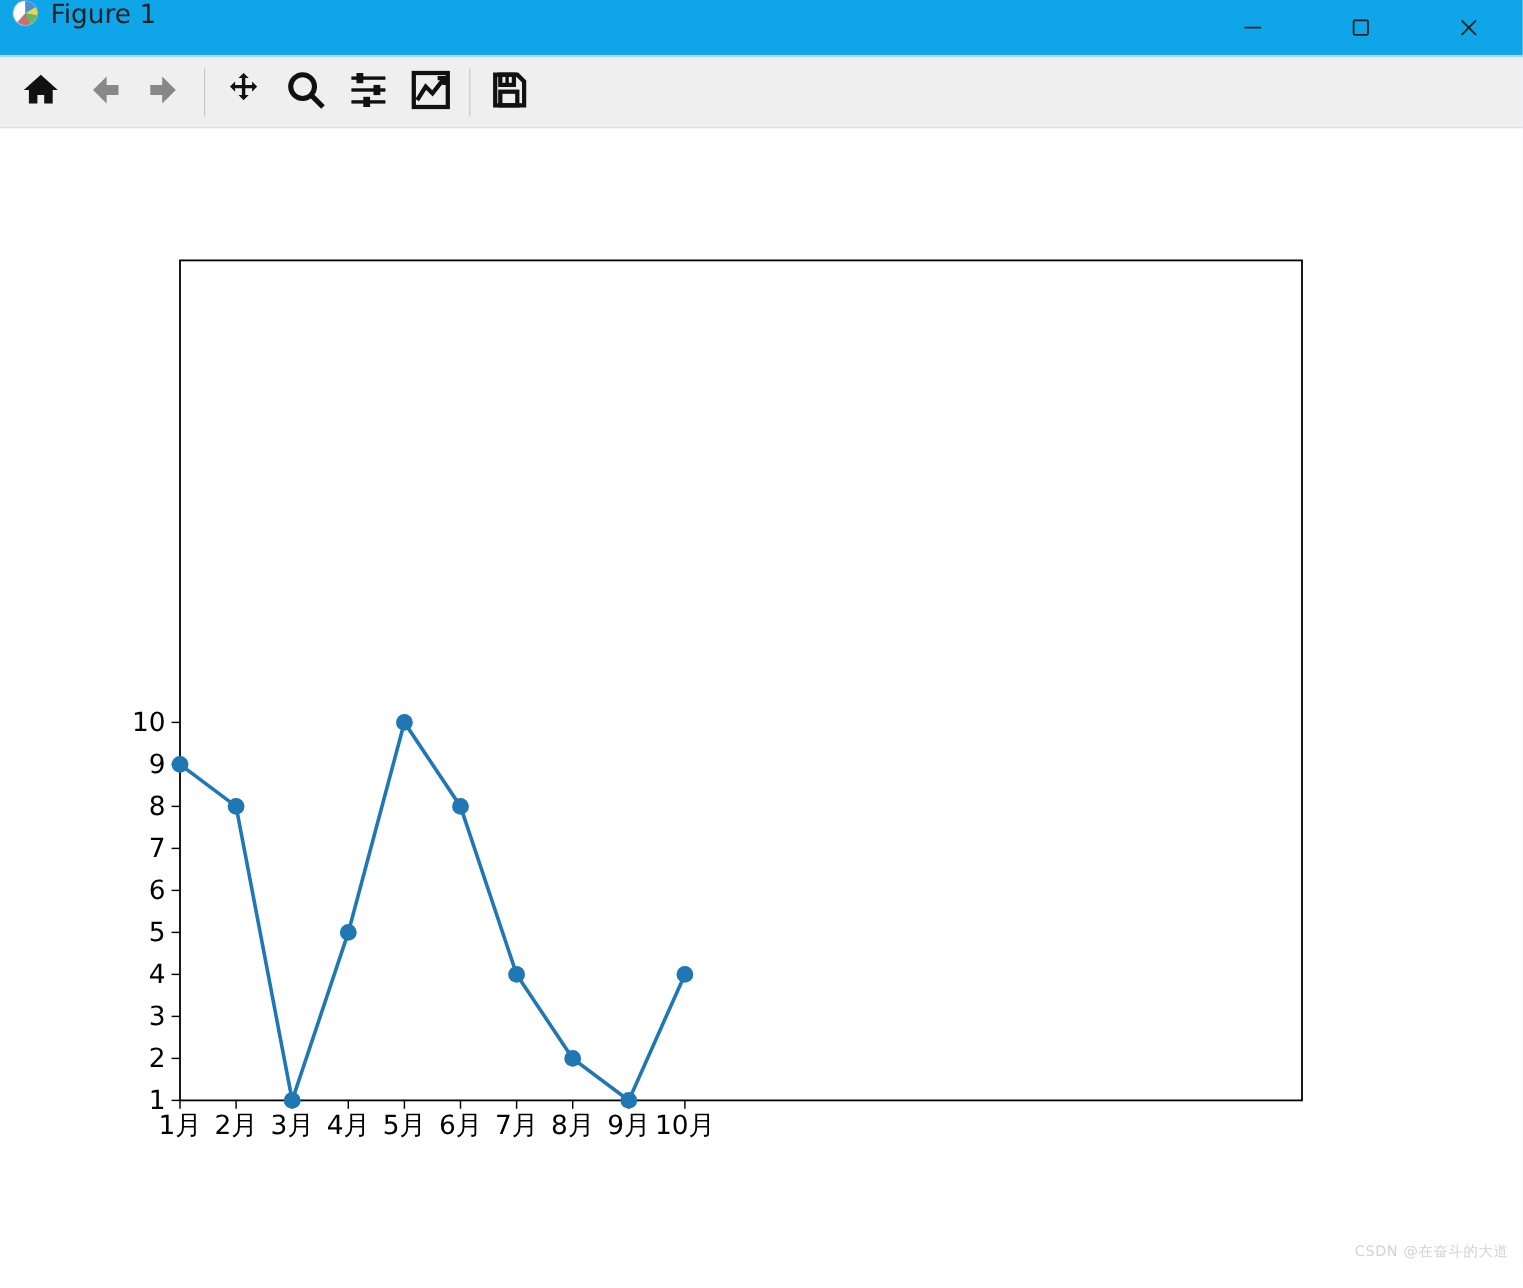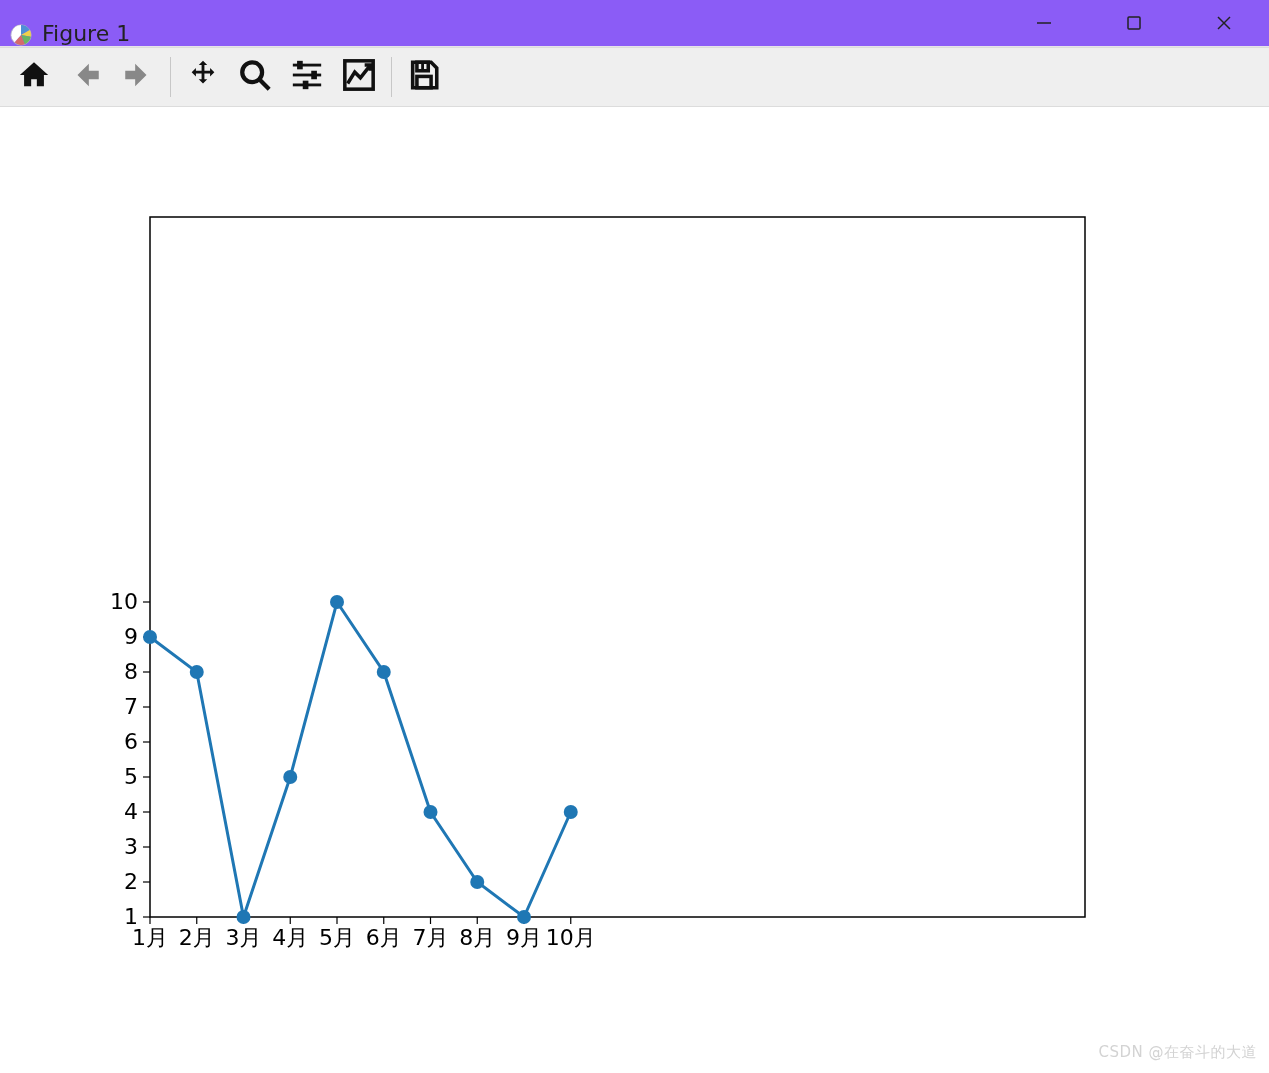--- a/index.html
+++ b/index.html
@@ -9,24 +9,24 @@
     height: 1073px;
     background: #f2f0f5;
     font-family: "DejaVu Sans", "Segoe UI", Arial, sans-serif;
     overflow: hidden;
   }
 
   
   .titlebar {
     position: relative;
     height: 46px;
-    background: #8b5cf6;
+    background: #0ea5e9;
     border-bottom: 1px solid #e6e3ea;
     display: flex;
-    align-items: flex-end;
+    align-items: flex-start;
   }
   .titlebar .app-icon {
     width: 22px;
     height: 22px;
     margin: 0 10px 0 10px;
     display: inline-block;
   }
   .titlebar .title-text {
     font-size: 22px;
     color: #222;
@@ -85,22 +85,22 @@
   }
   .figure-area svg.chart {
     position: absolute;
     left: 0; top: 0;
   }
 
   
   .watermark {
     position: absolute;
     right: 12px;
-    bottom: 14px;
-    font-size: 15px;
+    bottom: 24px;
+    font-size: 12px;
     color: #d3d3d3;
     letter-spacing: 0.5px;
     pointer-events: none;
   }
 
   
   .tick-text {
     font-family: "Microsoft YaHei", "SimSun", "DejaVu Sans", sans-serif;
     font-size: 22px;
     fill: #000;

